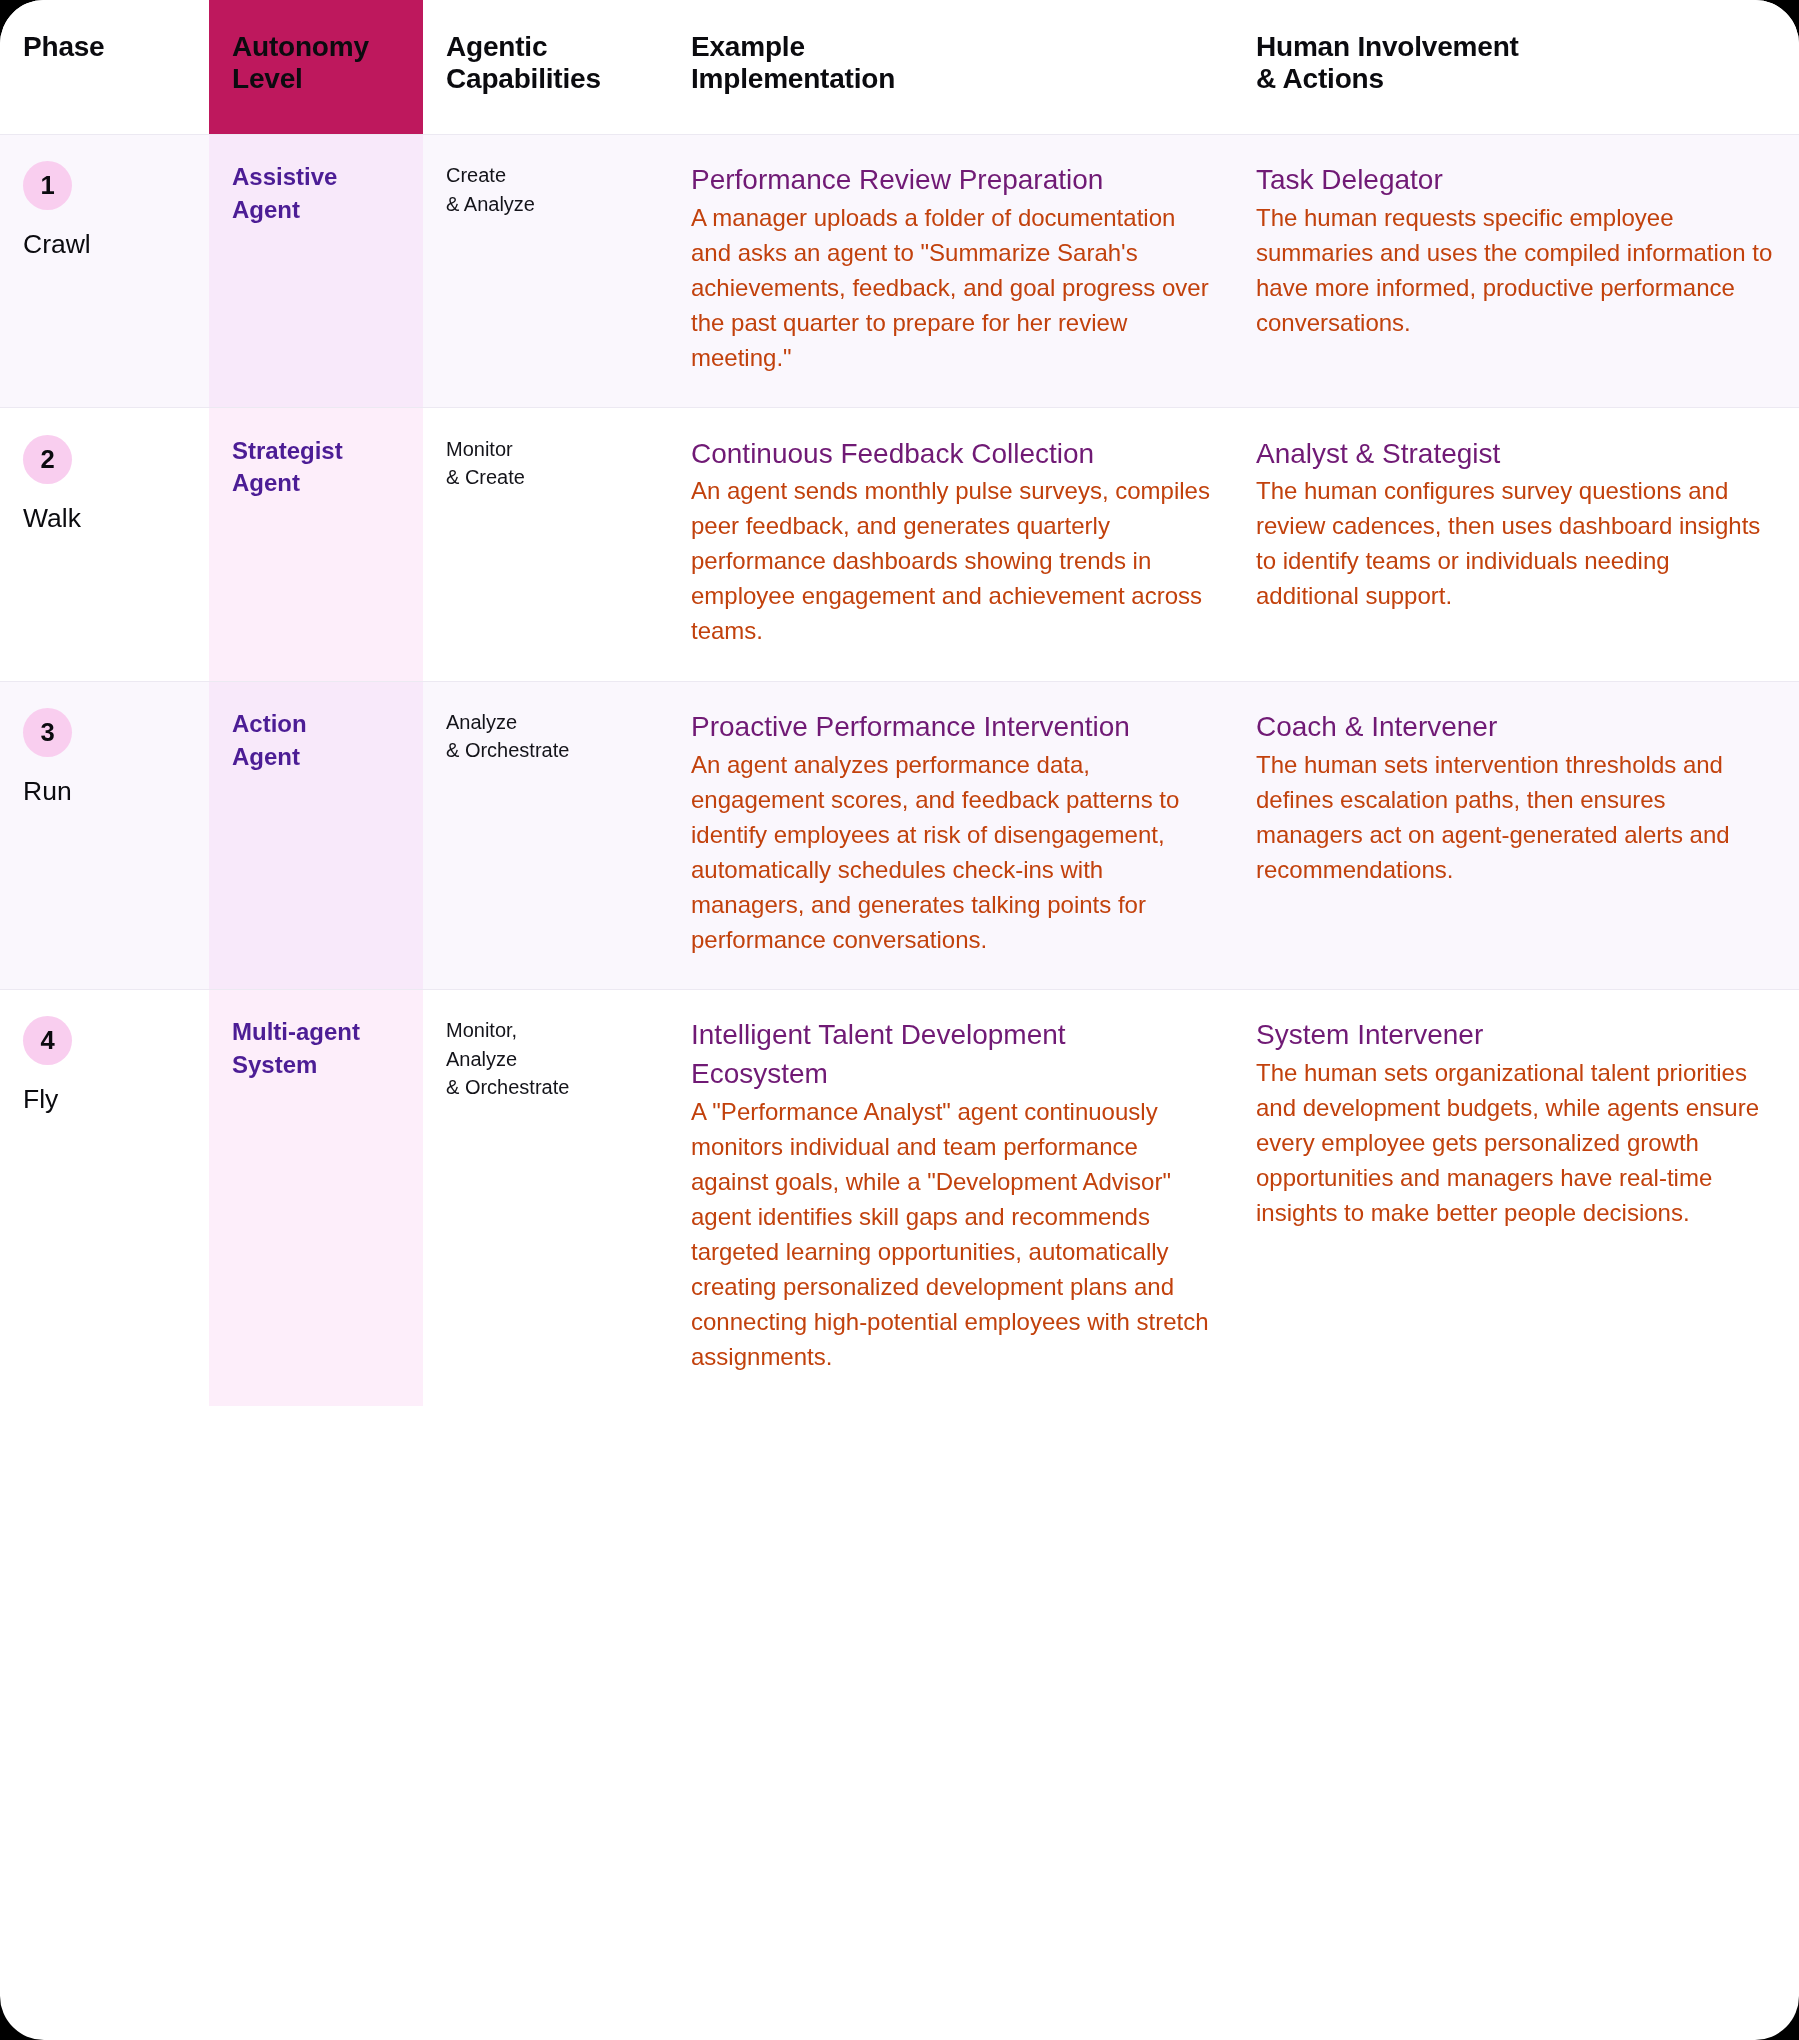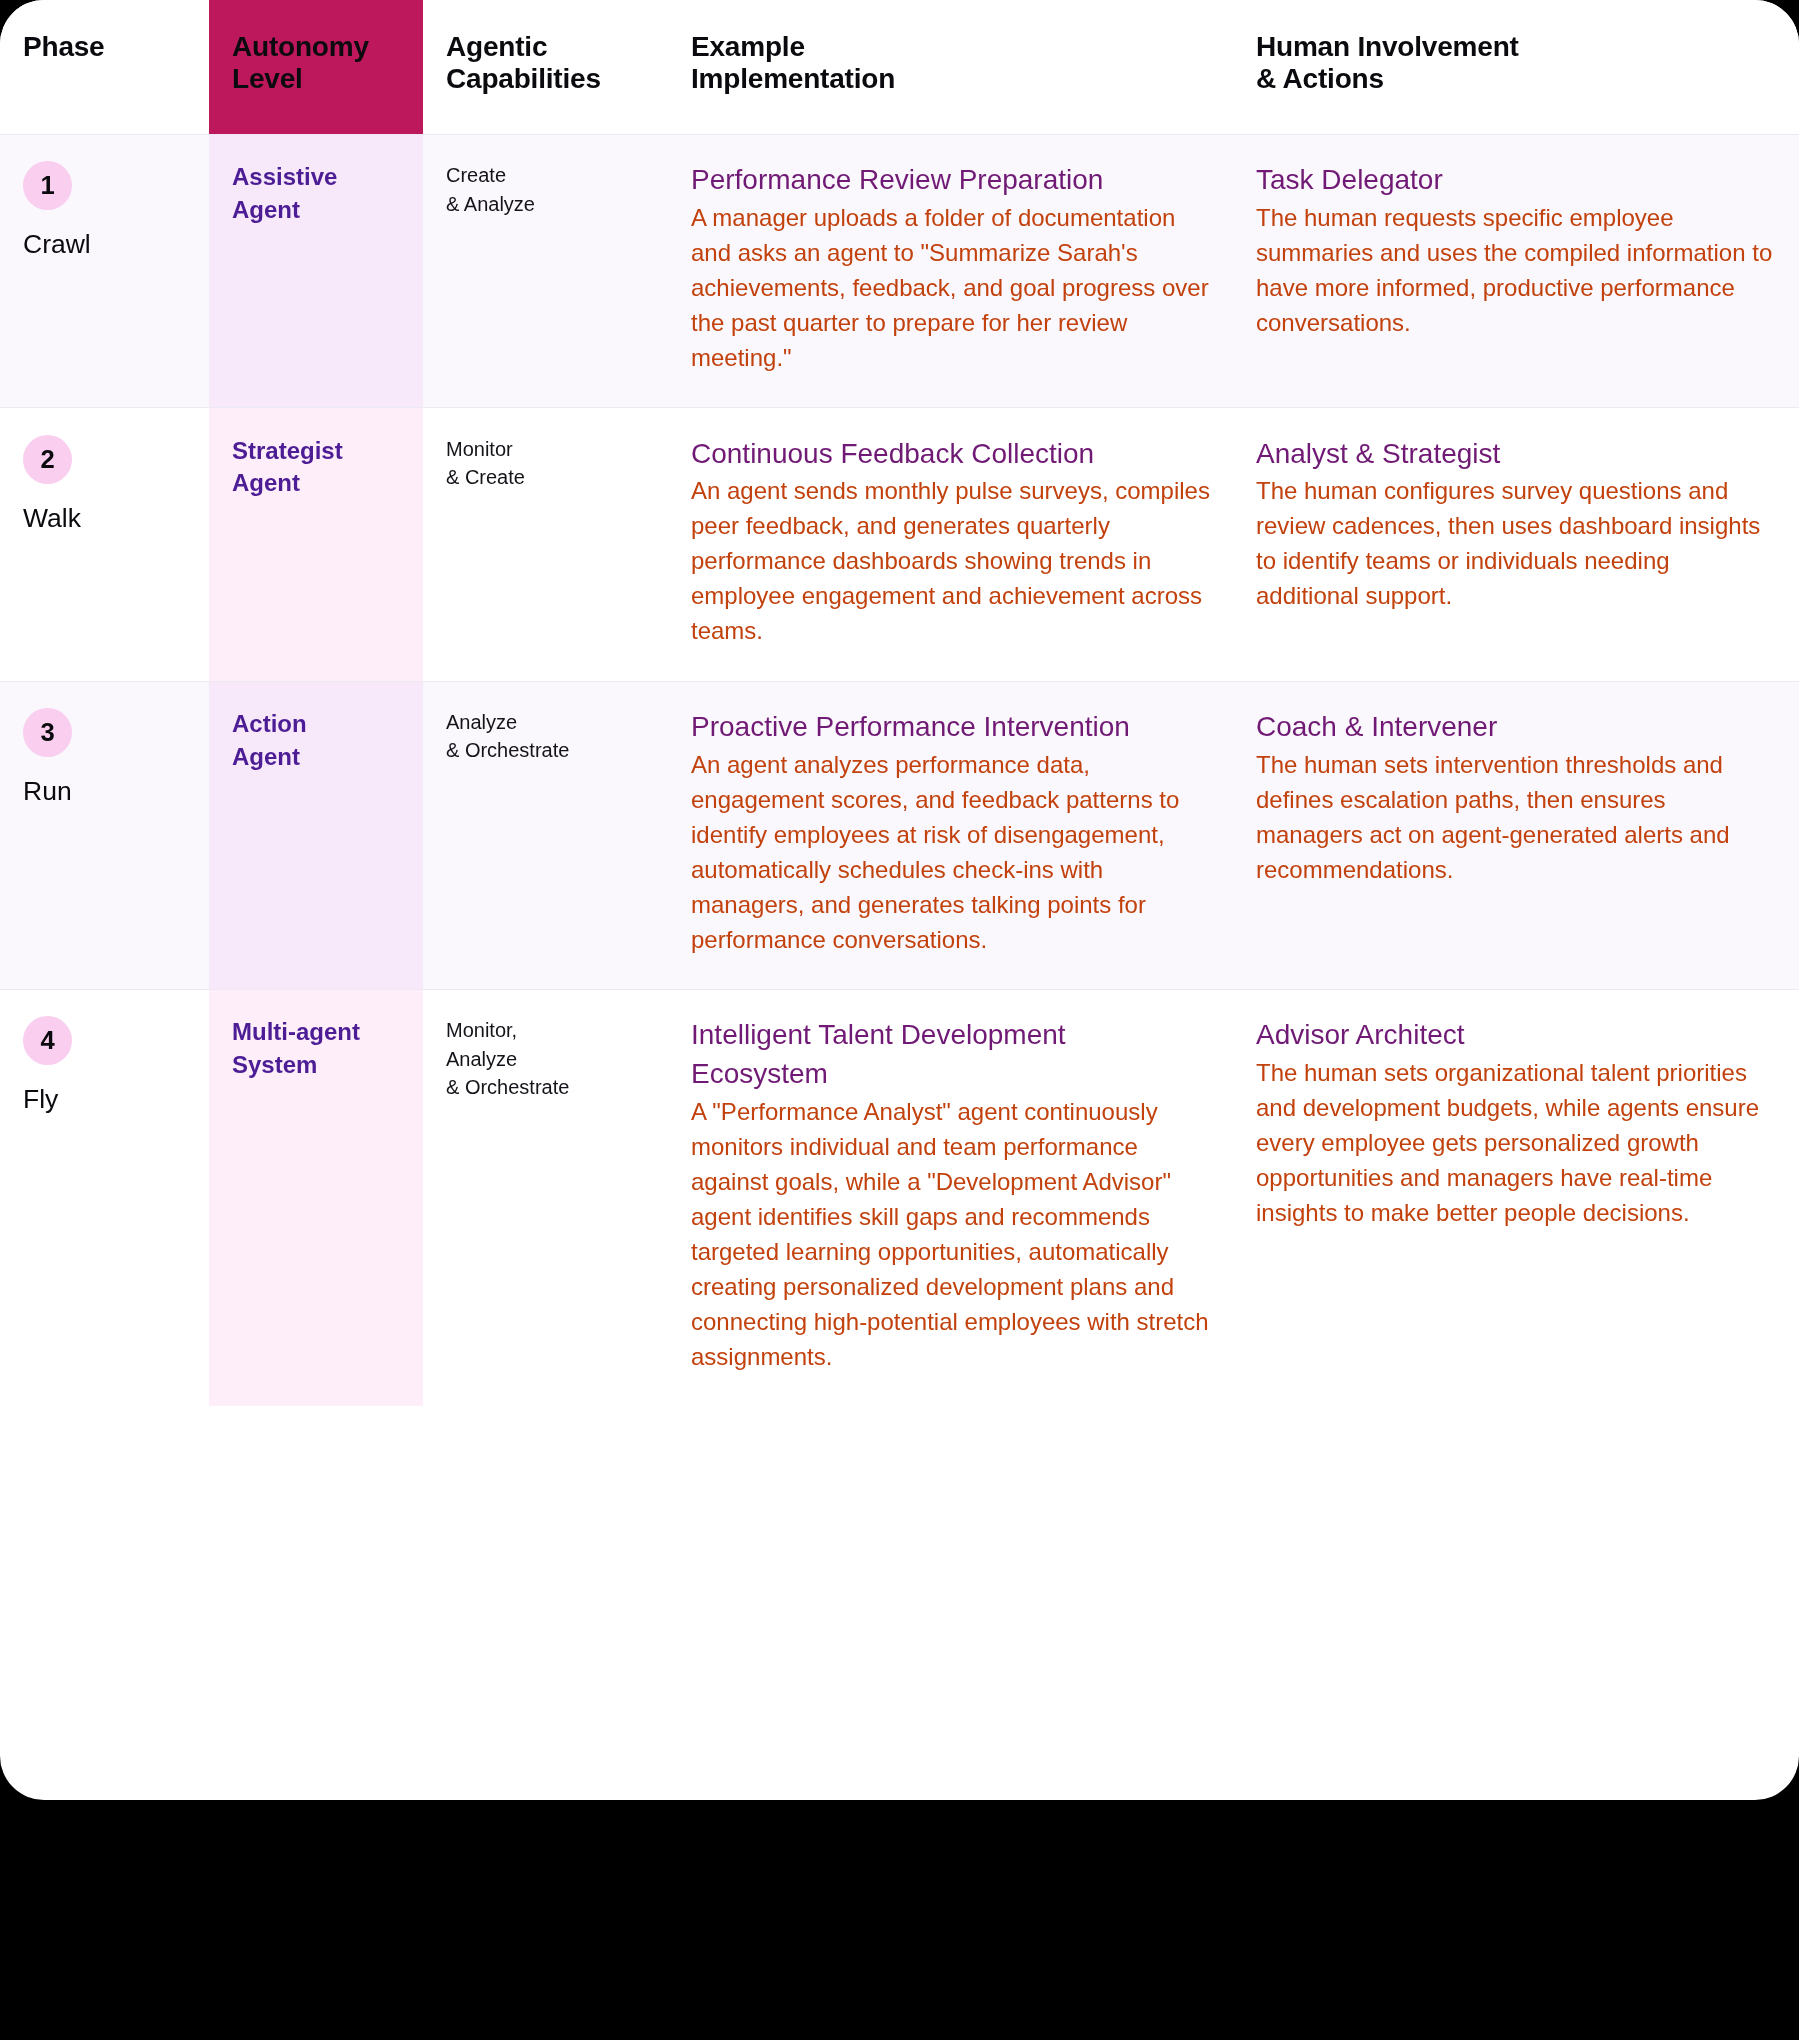--- a/index.html
+++ b/index.html
@@ -10,21 +10,21 @@
   body {
     width: 1799px;
     height: 2040px;
     font-family: "Liberation Sans", sans-serif;
     -webkit-font-smoothing: antialiased;
   }
 
   .card {
     position: relative;
     width: 1799px;
-    height: 1800px;
+    height: 2040px;
     box-sizing: border-box;
     background: #ffffff;
     border-radius: 44px;
     overflow: hidden;
   }
 
   table.matrix {
     width: 100%;
     border-collapse: collapse;
     table-layout: fixed;
@@ -261,21 +261,21 @@
             <span class="ln">Monitor,</span>
             <span class="ln">Analyze</span>
             <span class="ln">&amp; Orchestrate</span>
           </div>
         </td>
         <td>
           <span class="cell-title">Intelligent Talent Development Ecosystem</span>
           <span class="cell-body">A "Performance Analyst" agent continuously monitors individual and team performance against goals, while a "Development Advisor" agent identifies skill gaps and recommends targeted learning opportunities, automatically creating personalized development plans and connecting high-potential employees with stretch assignments.</span>
         </td>
         <td>
-          <span class="cell-title">Advisor Architect</span>
+          <span class="cell-title">System Intervener</span>
           <span class="cell-body">The human sets organizational talent priorities and development budgets, while agents ensure every employee gets personalized growth opportunities and managers have real-time insights to make better people decisions.</span>
         </td>
       </tr>
 
     </tbody>
   </table>
 </div>
 
 
 </body></html>

